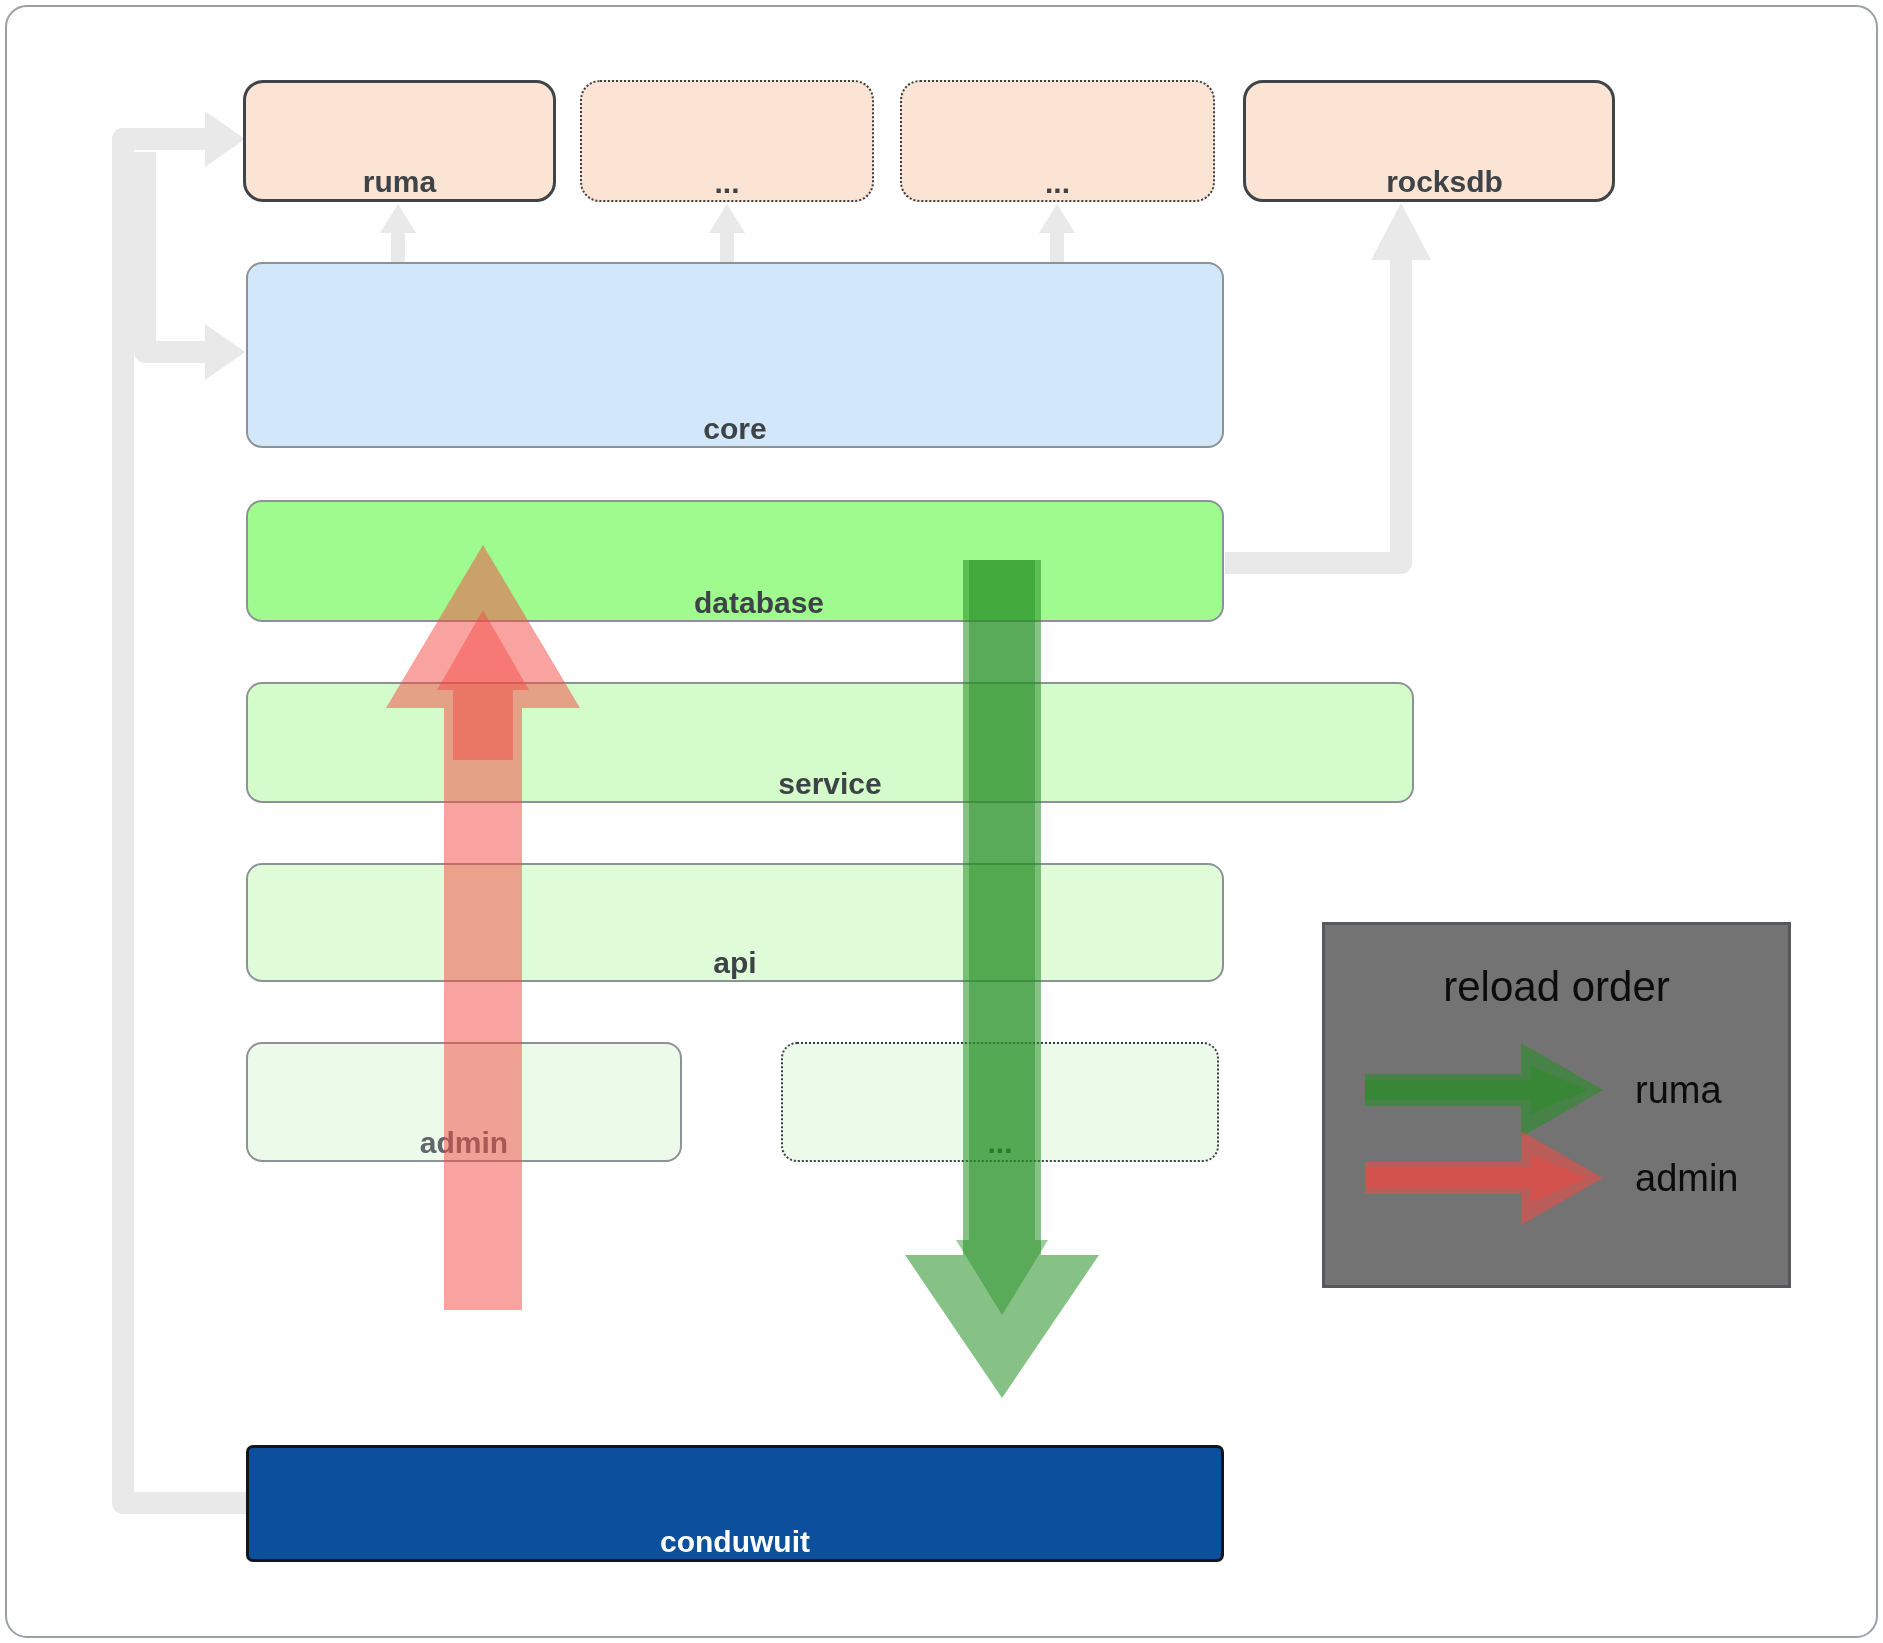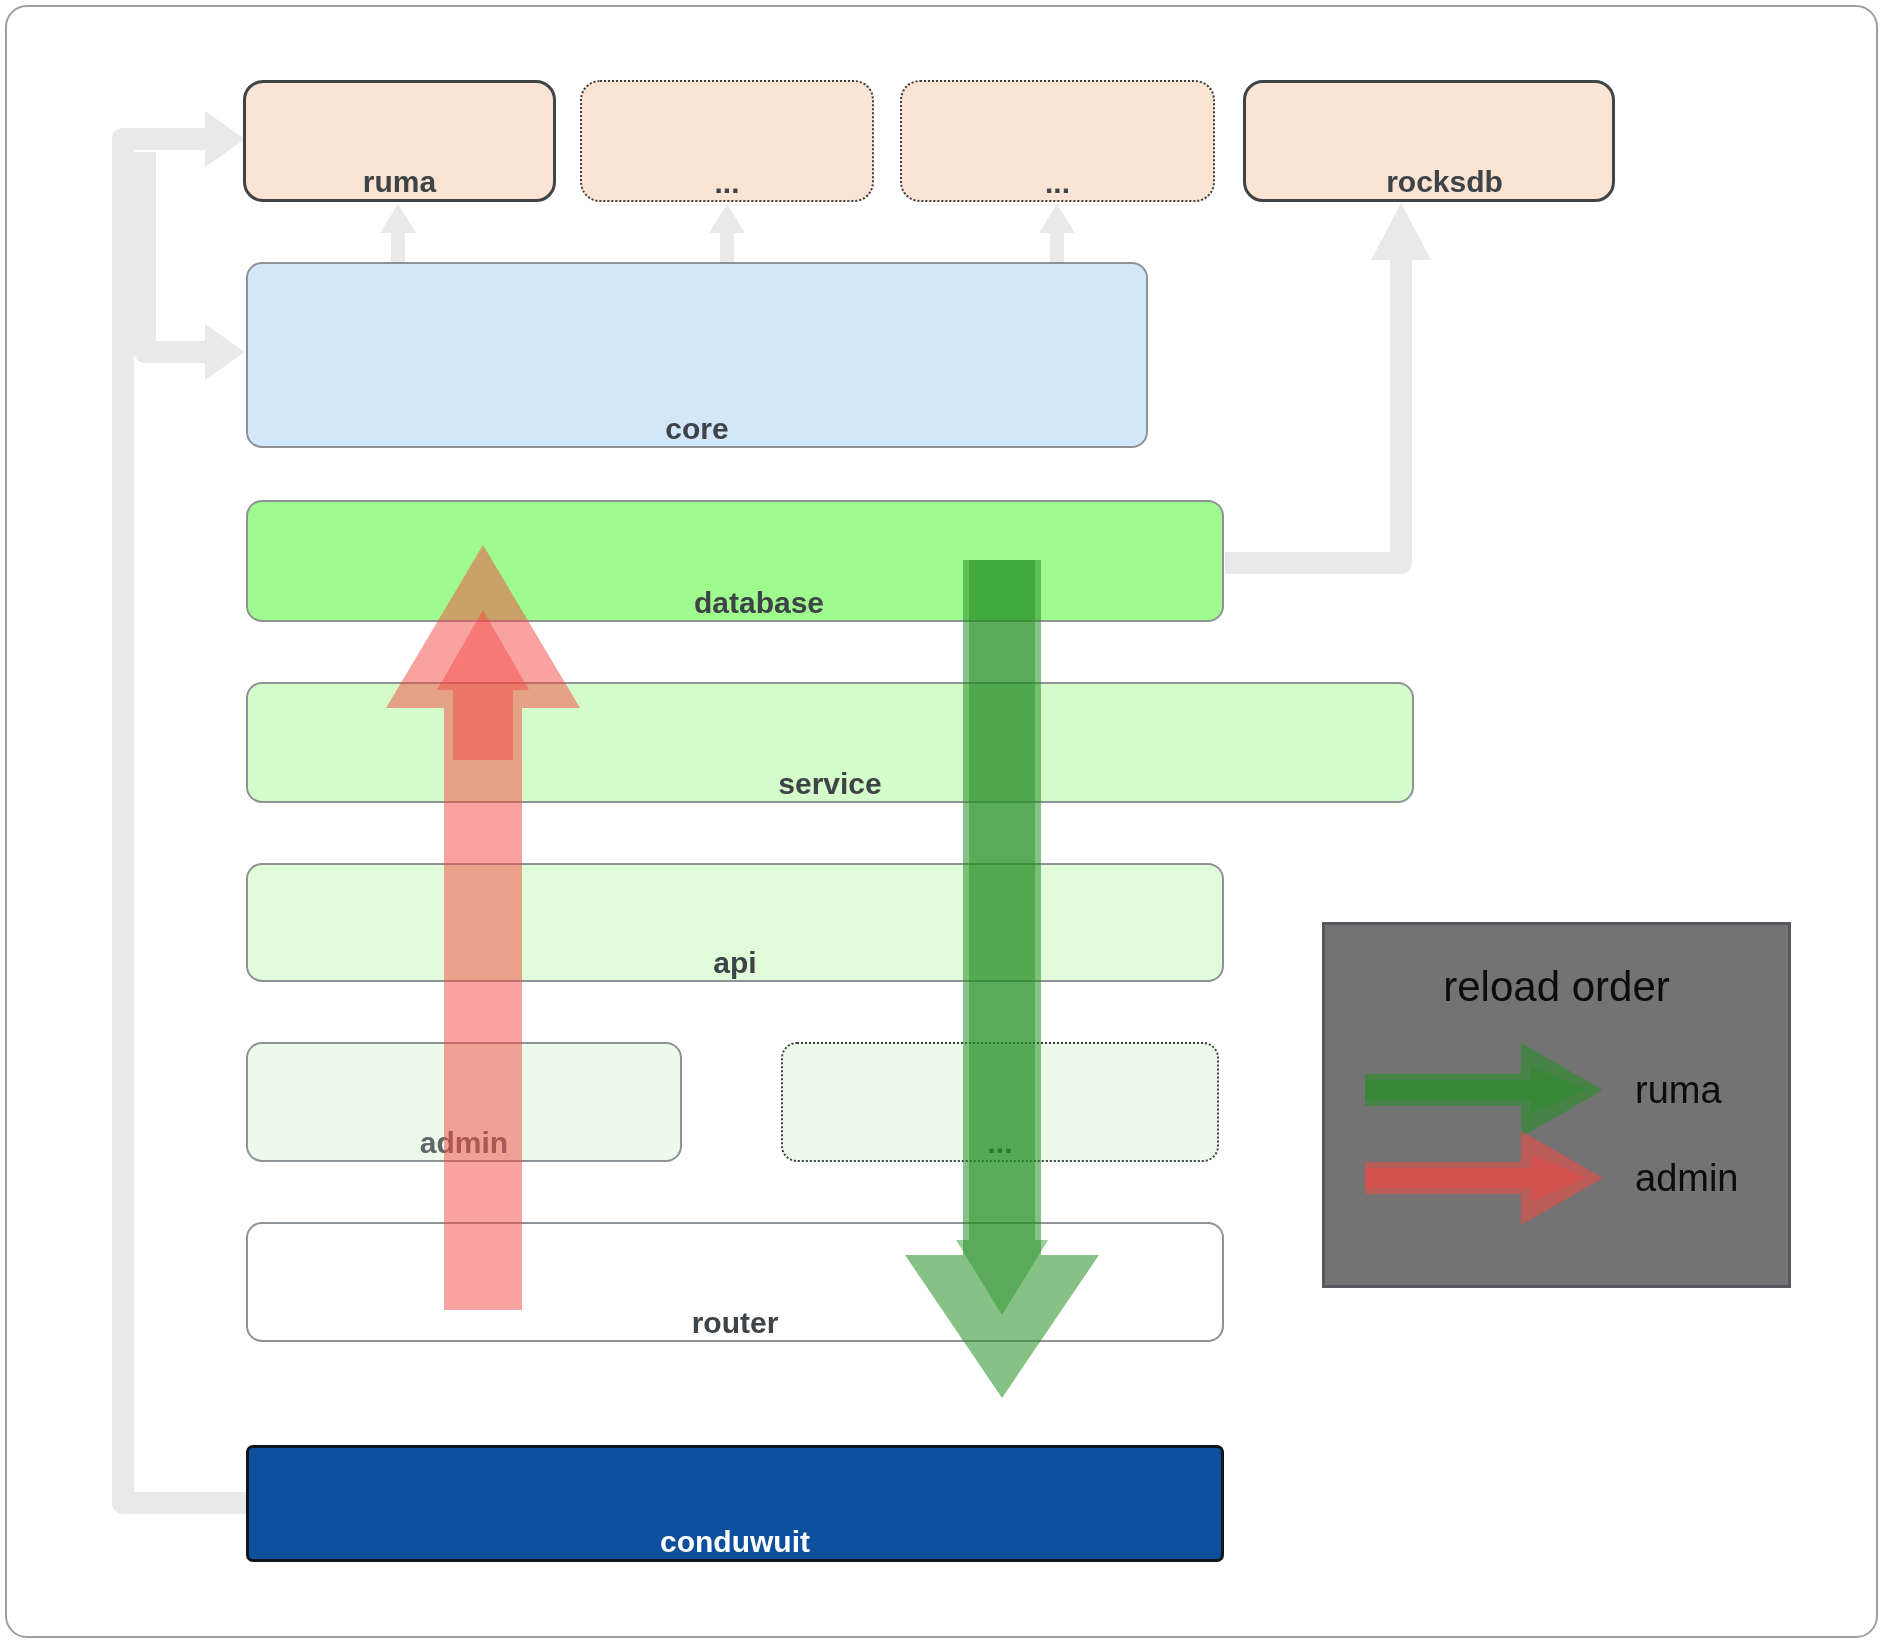--- a/index.html
+++ b/index.html
@@ -19,21 +19,21 @@
   .green-2{background:#e0fcd9;}
   .green-3{background:#ecfbe9;}
   .white-bg{background:#ffffff;}
   .navy{background:#0c4f9c;border:3px solid #10151a;color:#ffffff;font-weight:700;border-radius:7px;}
   .muted-label{color:#61666a;}
 
   #box-ruma{left:243px;top:80px;width:313px;height:122px;border-radius:20px;}
   #box-dots1{left:580px;top:80px;width:294px;height:122px;border-radius:20px;}
   #box-dots2{left:900px;top:80px;width:315px;height:122px;border-radius:20px;}
   #box-rocksdb{left:1243px;top:80px;width:372px;height:122px;border-radius:20px;padding-left:31px;}
-  #box-core{left:246px;top:262px;width:902px;height:186px;}
+  #box-core{left:246px;top:262px;width:978px;height:186px;}
   #box-database{left:246px;top:500px;width:978px;height:122px;padding-left:48px;}
   #box-service{left:246px;top:682px;width:1168px;height:121px;}
   #box-api{left:246px;top:863px;width:978px;height:119px;}
   #box-admin{left:246px;top:1042px;width:436px;height:120px;}
   #box-dots3{left:781px;top:1042px;width:438px;height:120px;}
   #box-router{left:246px;top:1222px;width:978px;height:120px;}
   #box-conduwuit{left:246px;top:1445px;width:978px;height:117px;}
 
   .legend{position:absolute;left:1322px;top:922px;width:463px;height:360px;
           background:#737373;border:3px solid #55595d;z-index:2;}
@@ -106,23 +106,20 @@
   </div>
   <div class="box green-2 gray-border" id="box-api">
     <span>api</span>
   </div>
   <div class="box green-3 gray-border" id="box-admin">
     <span class="muted-label">admin</span>
   </div>
   <div class="box green-3 dotted" id="box-dots3">
     <span>...</span>
   </div>
-  <div class="box white-bg gray-border" id="box-router">
-    <span>router</span>
-  </div>
   <div class="box navy" id="box-conduwuit">
     <span>conduwuit</span>
   </div>
 
   <div class="legend">
     <div class="legend-title">reload order</div>
     <div class="legend-row row-load">
       <svg width="280" height="110" viewBox="0 0 280 110">
         <polygon points="0,39 156,39 156,8 238,55 156,102 156,71 0,71" fill="#238e23" fill-opacity="0.55"></polygon>
         <polygon points="0,45 166,45 166,31 222,55 166,79 166,65 0,65" fill="#238e23" fill-opacity="0.45"></polygon>

